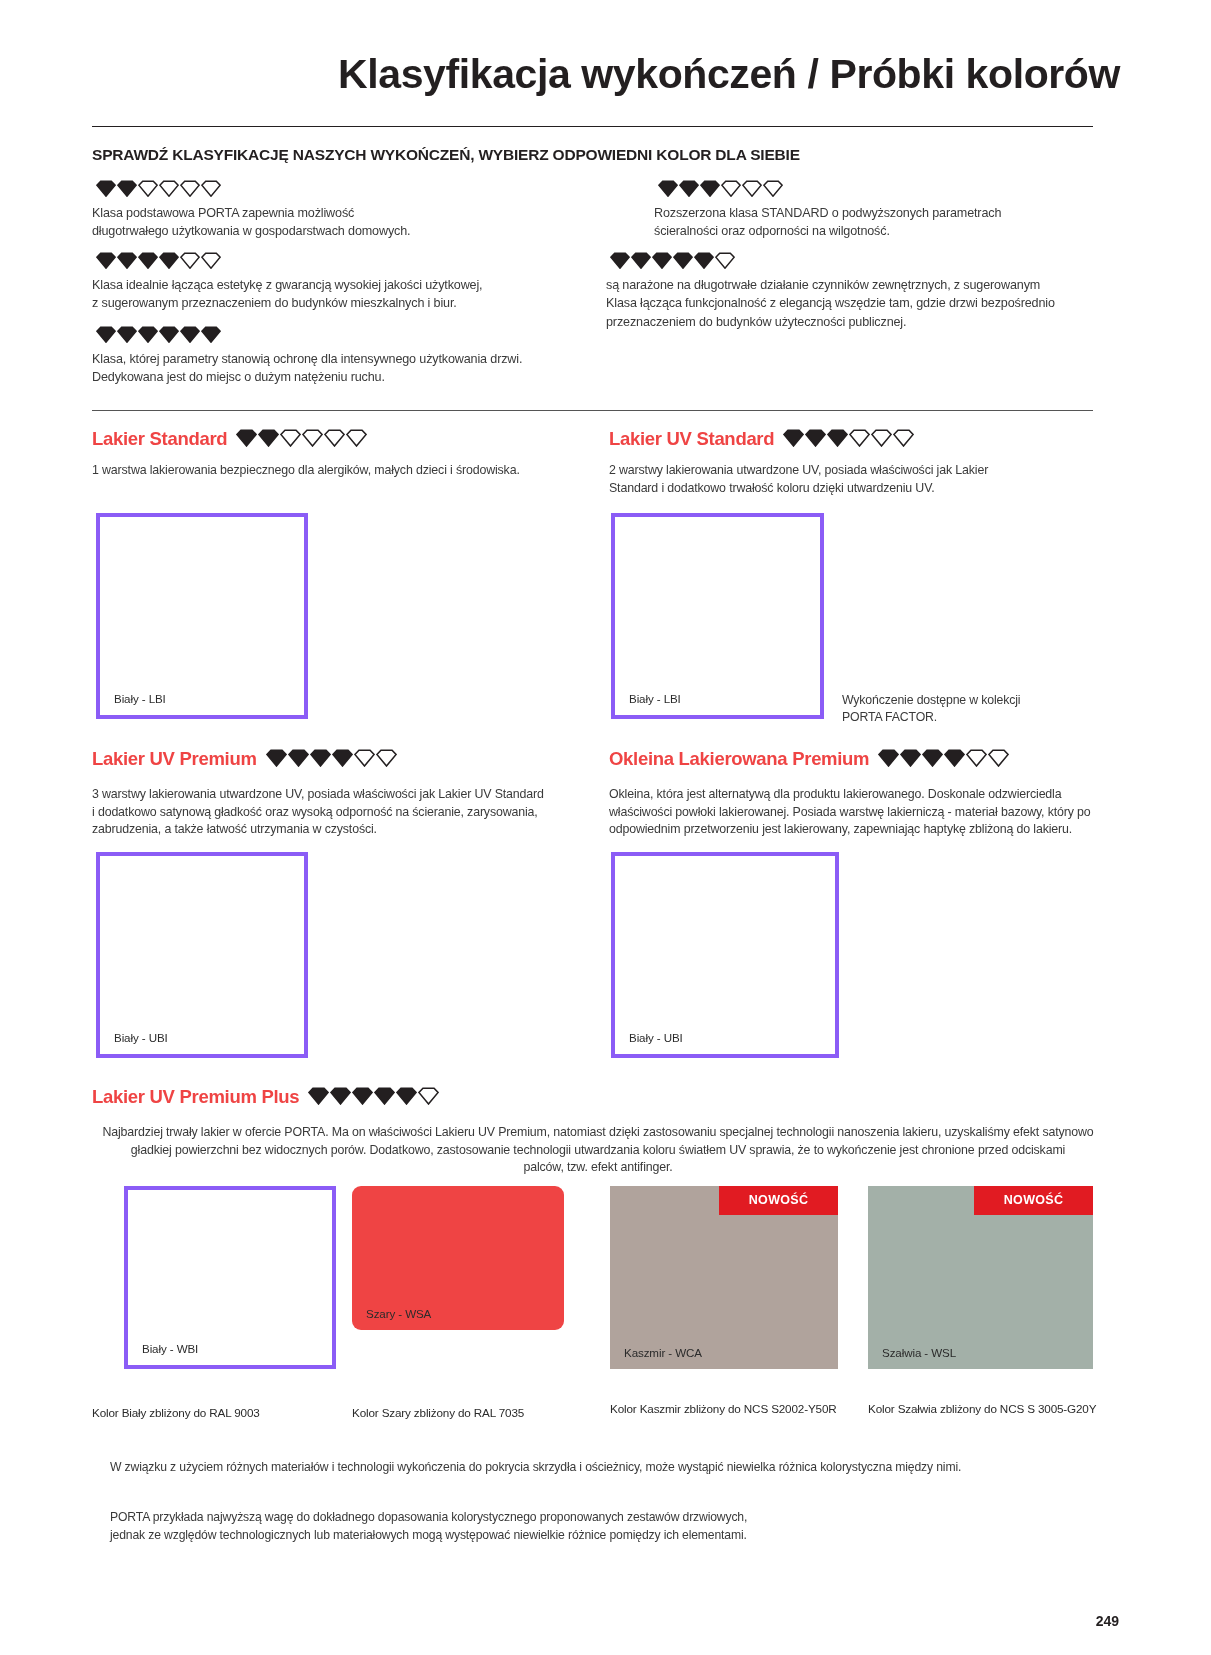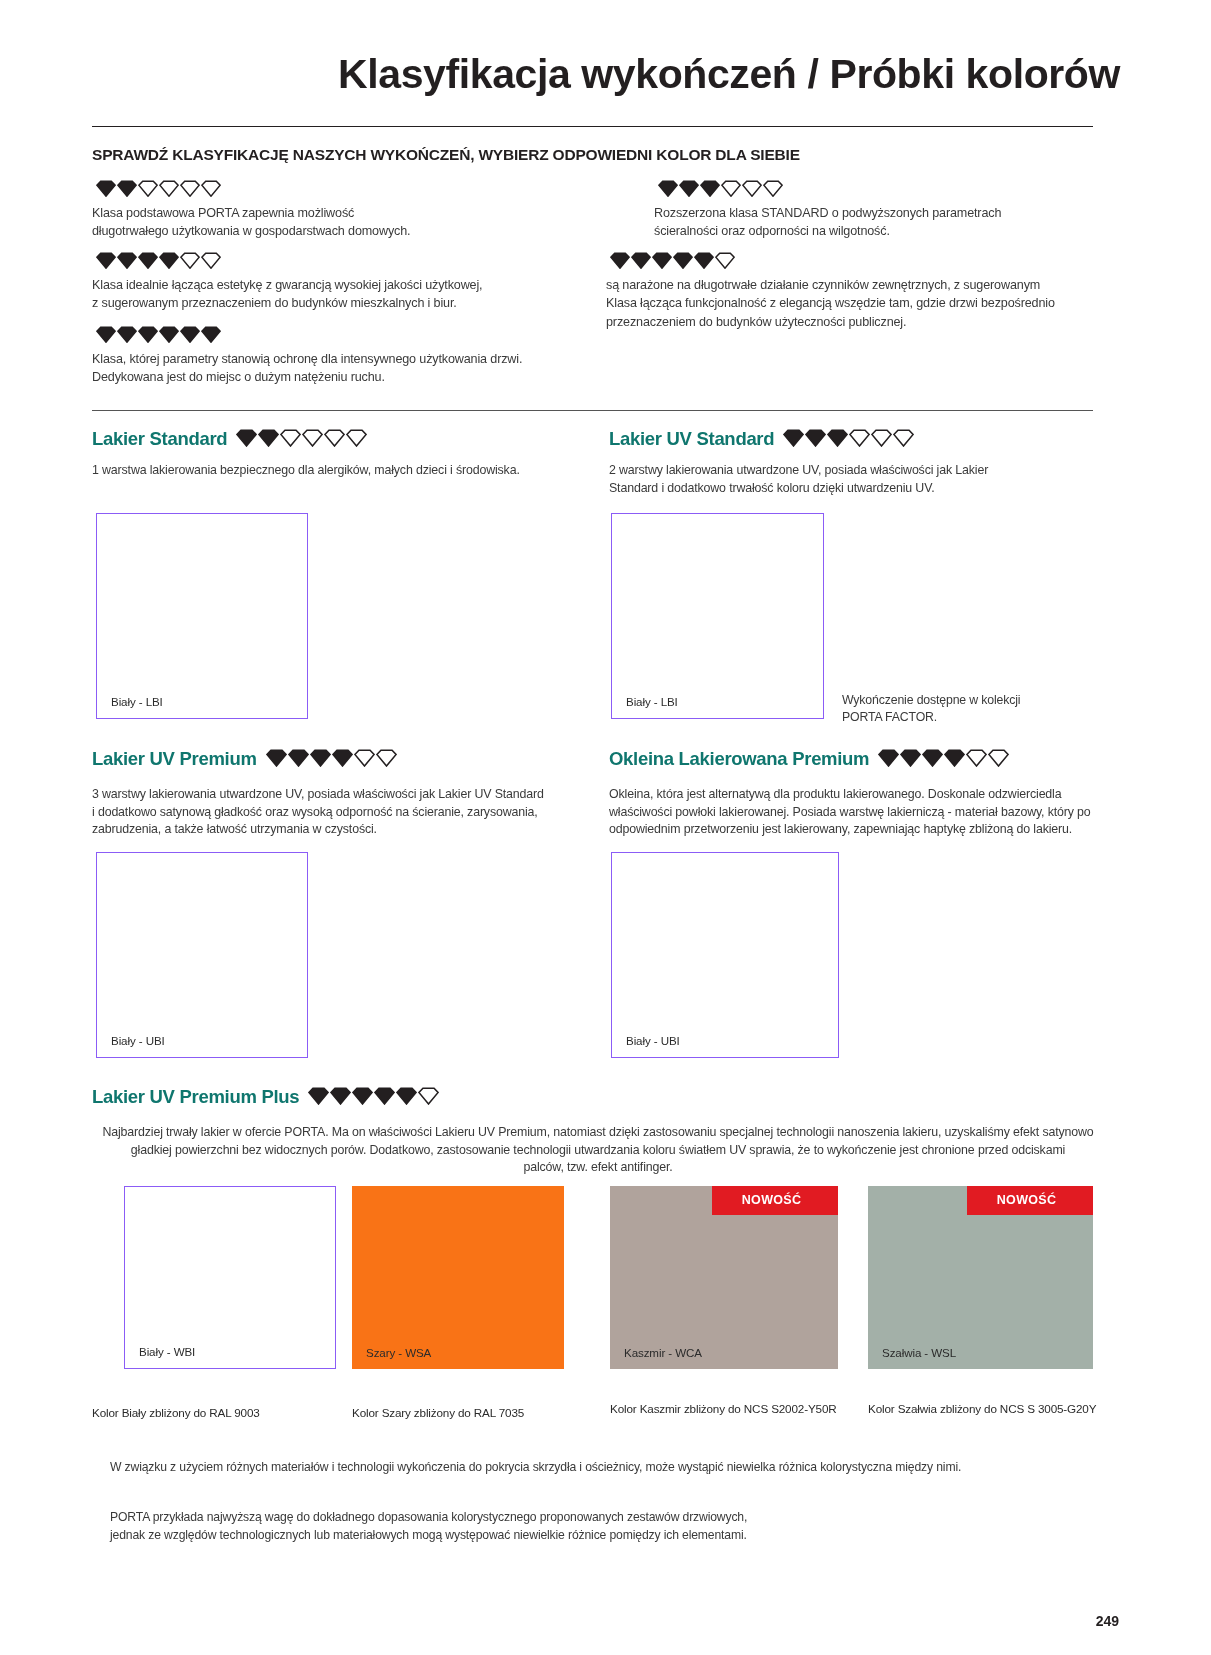--- a/index.html
+++ b/index.html
@@ -40,48 +40,48 @@
   
   .cls{position:absolute;}
   .cls .dia-row{margin-bottom:7px;margin-left:4px;}
   .cls p{
     margin:0;font-size:12.6px;line-height:1.45;color:#3a3a3a;
     letter-spacing:-0.15px;
   }
 
   
   .sec-head{
-    position:absolute;font-size:18.5px;font-weight:700;color:#0f766e;
+    position:absolute;font-size:18.5px;font-weight:700;color:#ef4444;
     letter-spacing:-0.3px;white-space:nowrap;
   }
   .sec-head .dia-row{margin-left:9px;vertical-align:-2px;}
   .sec-desc{
     position:absolute;font-size:12.4px;line-height:1.42;color:#3a3a3a;
     letter-spacing:-0.15px;
   }
 
   
   .swatch{
     position:absolute;box-sizing:border-box;
     display:flex;align-items:flex-end;
   }
-  .swatch.bordered{border:1px solid #8b5cf6;}
+  .swatch.bordered{border:4px solid #8b5cf6;}
   .swatch-label{
     font-size:11.6px;color:#2b2b2b;letter-spacing:-0.1px;
     padding:0 0 10px 14px;line-height:1;
   }
   .swatch-note{
     position:absolute;font-size:12.3px;line-height:1.4;color:#3a3a3a;
     letter-spacing:-0.15px;
   }
   .badge{
     position:absolute;top:0;right:0;
     background:#e11b22;color:#fff;
     font-size:12.5px;font-weight:700;letter-spacing:0.3px;
-    padding:7px 7px 8px 0;text-align:center;width:119px;
+    padding:7px 0 8px 0;text-align:center;width:119px;
   }
   .swatch-caption{
     position:absolute;font-size:11.7px;color:#2b2b2b;letter-spacing:-0.15px;
     white-space:nowrap;
   }
 
   
   .foot{
     position:absolute;font-size:12.2px;line-height:1.5;color:#3a3a3a;
     letter-spacing:-0.15px;
@@ -313,21 +313,21 @@
     <div>Najbardziej trwały lakier w ofercie PORTA. Ma on właściwości Lakieru UV Premium, natomiast dzięki zastosowaniu specjalnej technologii nanoszenia lakieru, uzyskaliśmy efekt satynowo</div>
     <div>gładkiej powierzchni bez widocznych porów. Dodatkowo, zastosowanie technologii utwardzania koloru światłem UV sprawia, że to wykończenie jest chronione przed odciskami</div>
     <div>palców, tzw. efekt antifinger.</div>
   </div>
 
   <div class="swatch bordered" style="left:96px;top:1186px;width:212px;height:183px;background:#ffffff;margin-left:28px;">
     <span class="swatch-label">Biały - WBI</span>
   </div>
   <div class="swatch-caption" style="left:92px;top:1406px;">Kolor Biały zbliżony do RAL 9003</div>
 
-  <div class="swatch" style="left:352px;top:1186px;width:212px;height:183px;background:#f97316;">
+  <div class="swatch" style="left:352px;top:1186px;width:212px;height:144px;background:#ef4444;border-radius:9px;">
     <span class="swatch-label">Szary - WSA</span>
   </div>
   <div class="swatch-caption" style="left:352px;top:1406px;">Kolor Szary zbliżony do RAL 7035</div>
 
   <div class="swatch" style="left:610px;top:1186px;width:228px;height:183px;background:#b0a39c;">
     <span class="badge">NOWOŚĆ</span>
     <span class="swatch-label">Kaszmir - WCA</span>
   </div>
   <div class="swatch-caption" style="left:610px;top:1402px;">Kolor Kaszmir zbliżony do NCS S2002-Y50R</div>
 

